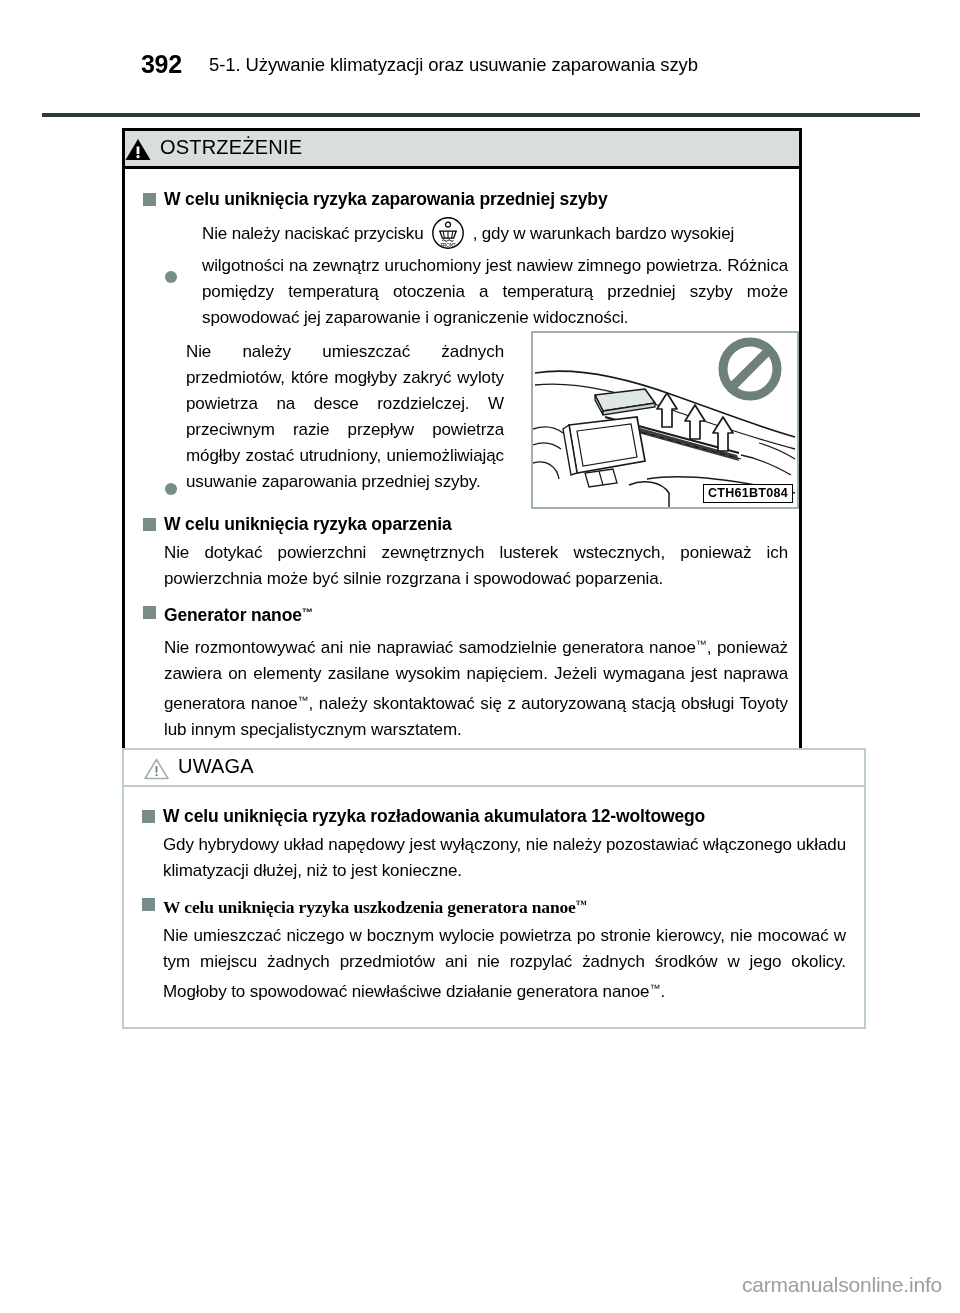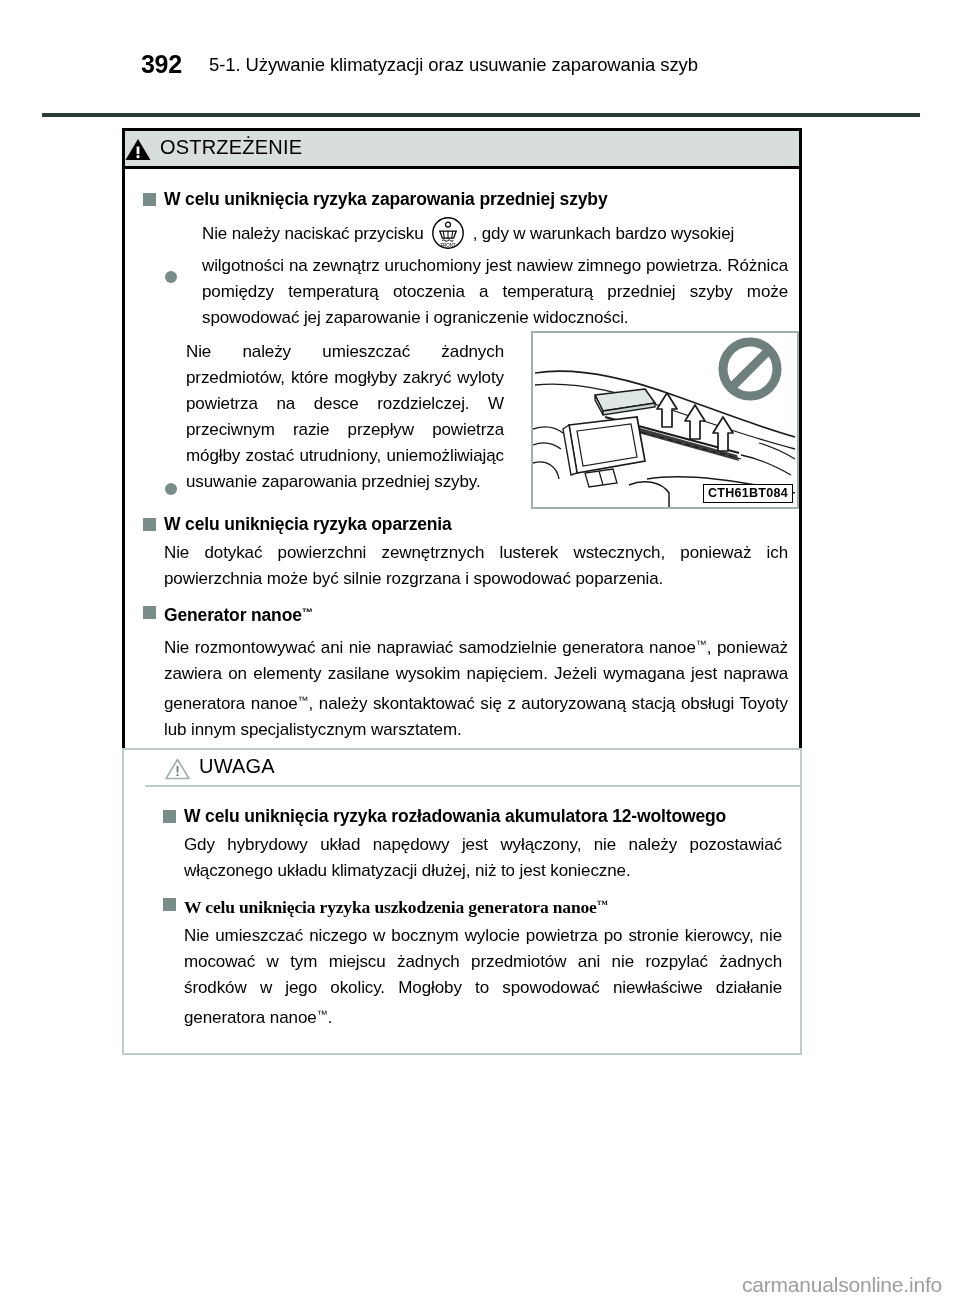--- a/index.html
+++ b/index.html
@@ -83,25 +83,24 @@
   }
   .warn-body {
     padding: 12px 11px 16px 18px;
   }
 
   
   .caution-box {
     position: absolute;
     left: 122px;
     top: 748px;
-    width: 680px;
+    width: 744px;
     border: 2px solid #bdcdc9;
     box-sizing: border-box;
     background: #ffffff;
-    padding-left: 21px;
   }
   .caution-head {
     border-bottom: 2px solid #bdcdc9;
     height: 37px;
     display: flex;
     align-items: center;
     padding-left: 20px;
     box-sizing: border-box;
   }
   .caution-head-label {

